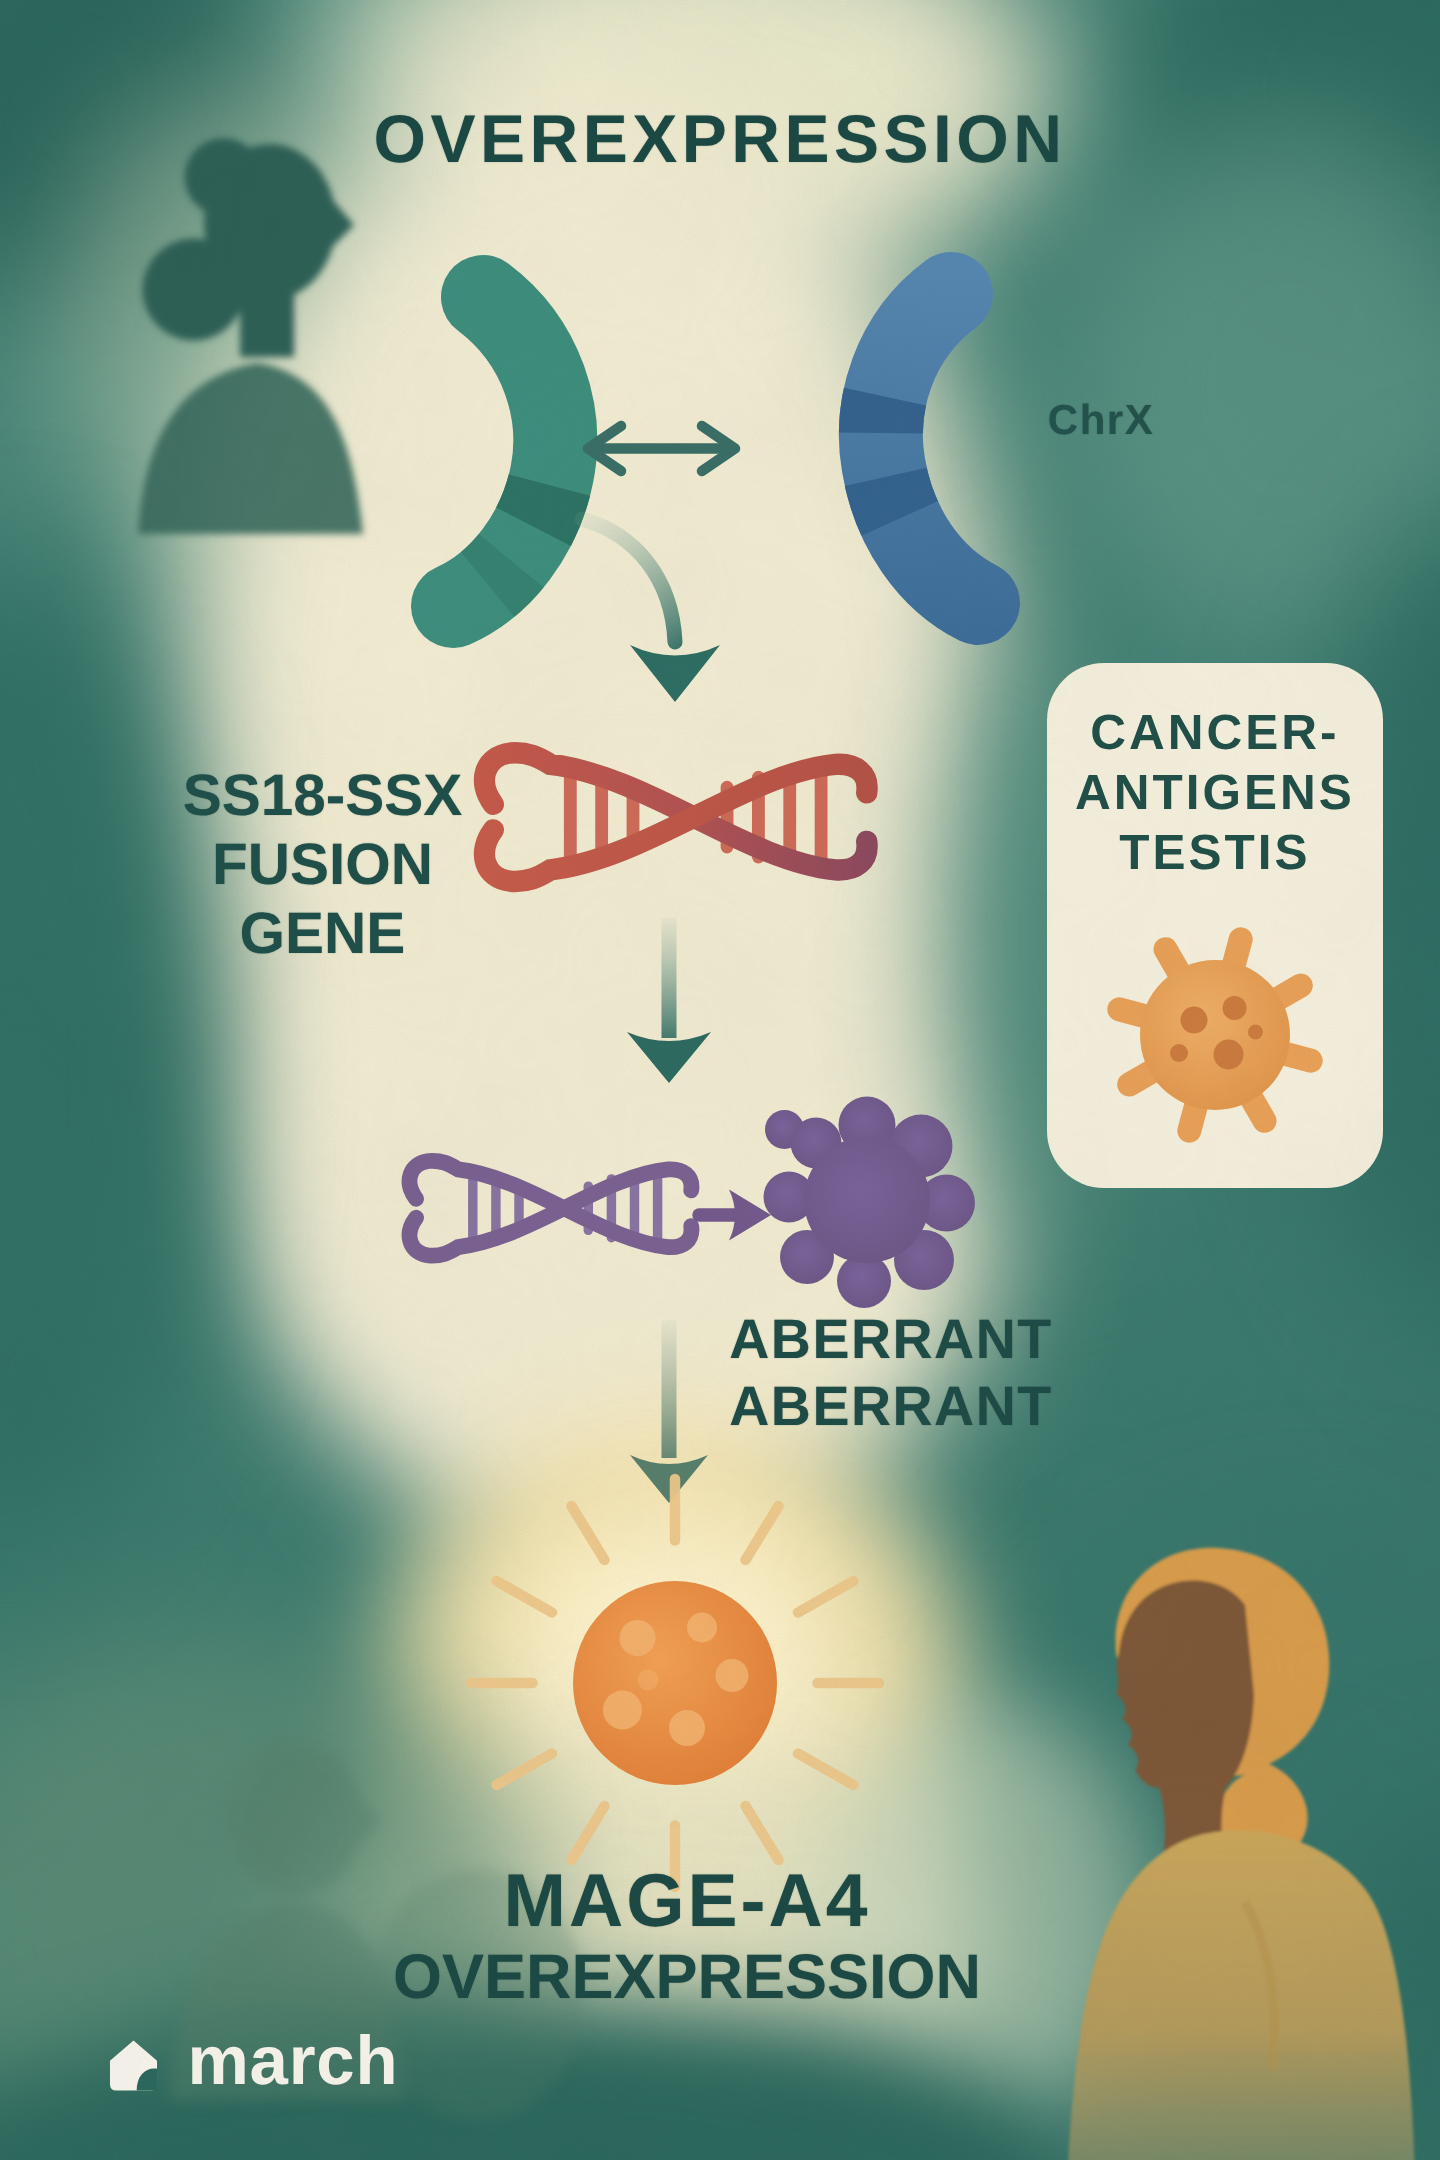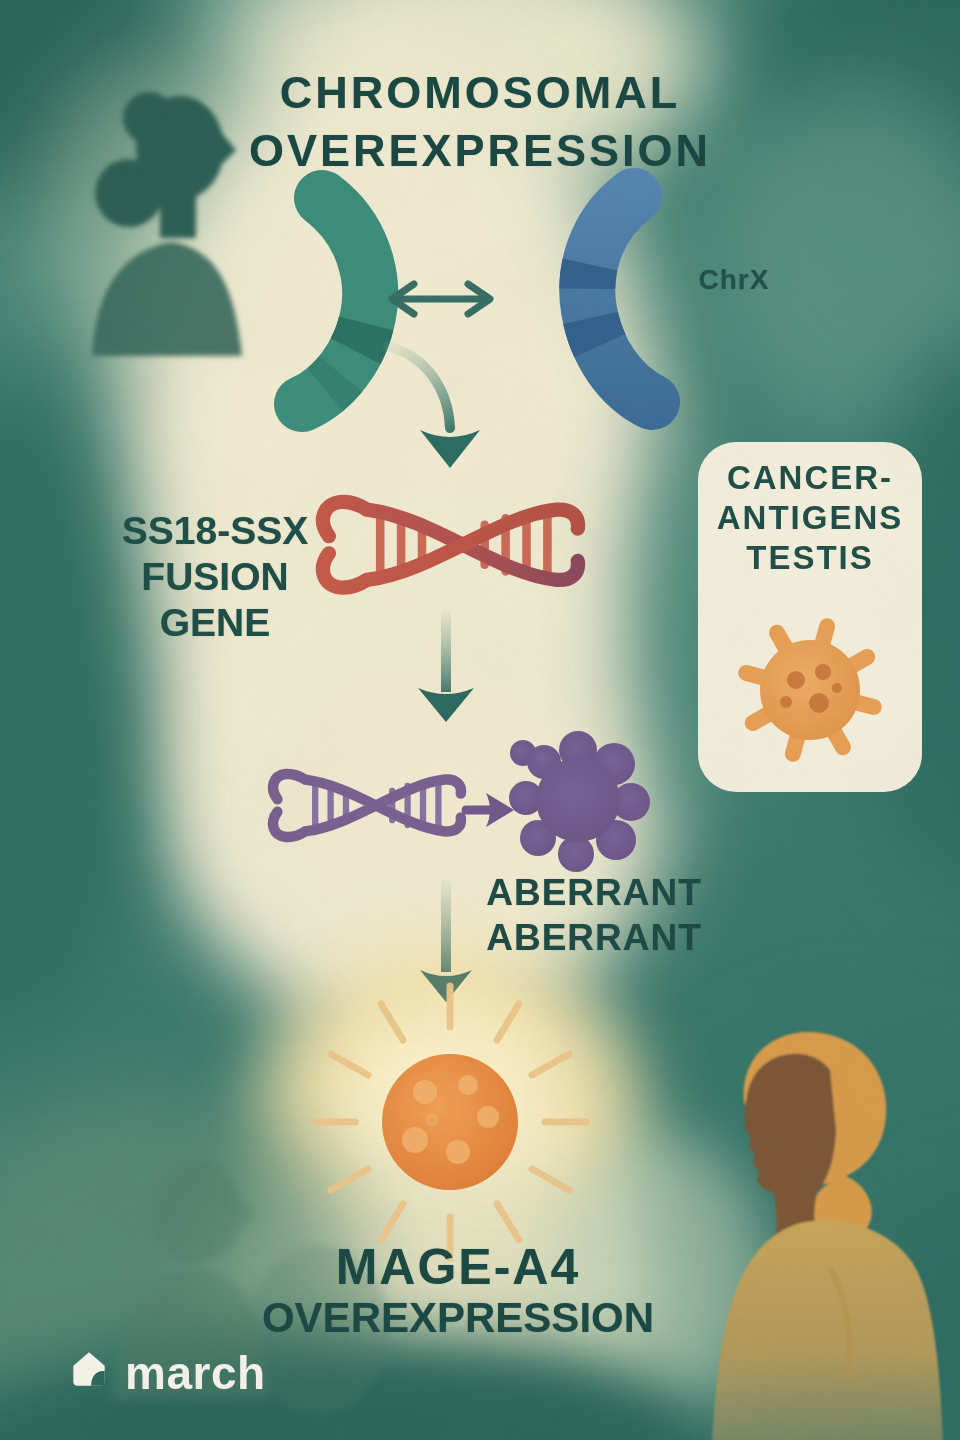--- a/index.html
+++ b/index.html
@@ -36,25 +36,25 @@
   .title         { left:0px;   top:64px;   width:960px; font-size:45px; line-height:58px; letter-spacing:3px; color:#1c4944; }
   .chr18-label   { left:183px; top:264px;  width:142px; font-size:40px; letter-spacing:1px; color:#23524c; }
   .chrx-label    { left:670px; top:264px;  width:128px; font-size:28px; letter-spacing:1px; color:#23524c; }
   .fusion-label  { left:103px; top:508px;  width:224px; font-size:39px; line-height:46px; color:#20504a; }
   .aberrant-label{ left:466px; top:870px;  width:256px; font-size:37px; line-height:45px; letter-spacing:1px; color:#1f4c47; }
   .mage-label    { left:198px; top:1238px; width:520px; font-size:50px; letter-spacing:2px; color:#1d4a45; }
   .over-label    { left:158px; top:1294px; width:600px; font-size:42px; letter-spacing:0px; color:#1d4a45; }
 
   .antigen-card { position:absolute; left:698px; top:442px; width:224px; height:350px;
                   background:#f4efdc; border-radius:38px; }
-  .antigen-card .card-text { position:absolute; left:0; top:16px; width:100%;
+  .antigen-card .card-text { position:absolute; left:0; top:26px; width:100%;
                   font-weight:bold; font-size:33px; line-height:40px; letter-spacing:2px;
                   color:#215049; text-align:center; }
 
-  .brand { position:absolute; left:66px; top:1346px; display:flex; align-items:flex-start; gap:13px; }
+  .brand { position:absolute; left:66px; top:1346px; display:flex; align-items:flex-end; gap:13px; }
   .brand-text { font-size:46px; font-weight:bold; color:#f6f4ea; letter-spacing:0.5px; }
 
   .noise { position:absolute; inset:0; mix-blend-mode:multiply; pointer-events:none; }
 </style>
 </head>
 <body>
 
 <div class="poster">
 
   <div>
@@ -300,21 +300,20 @@
         <circle cx="-14" cy="-10" r="9"></circle>
           <circle cx="13" cy="-18" r="8"></circle>
         <circle cx="9" cy="13" r="10"></circle>
           <circle cx="-24" cy="12" r="6"></circle>
           <circle cx="27" cy="-2" r="5"></circle>
       </g>
     </g>
   </svg>
 
   <div class="txt title">
-    <div>CHROMOSOMAL</div>
     <div>OVEREXPRESSION</div>
   </div>
   <div class="txt chrx-label">ChrX</div>
   <div class="txt fusion-label">
     <div>SS18-SSX</div>
     <div>FUSION</div>
     <div>GENE</div>
   </div>
   <div class="txt aberrant-label">
     <div>ABERRANT</div>

